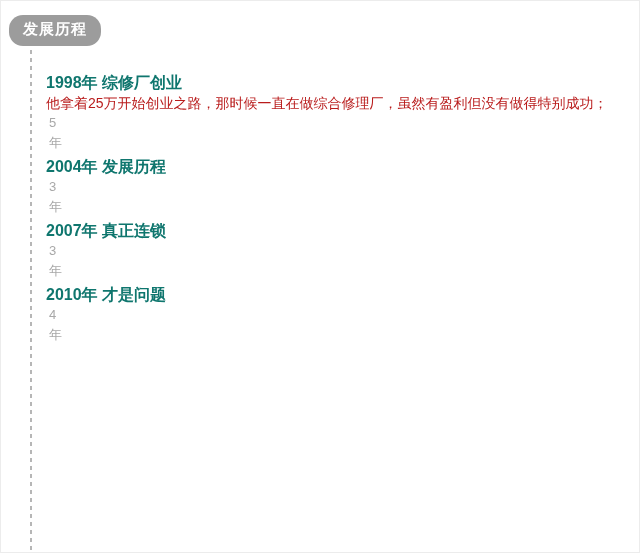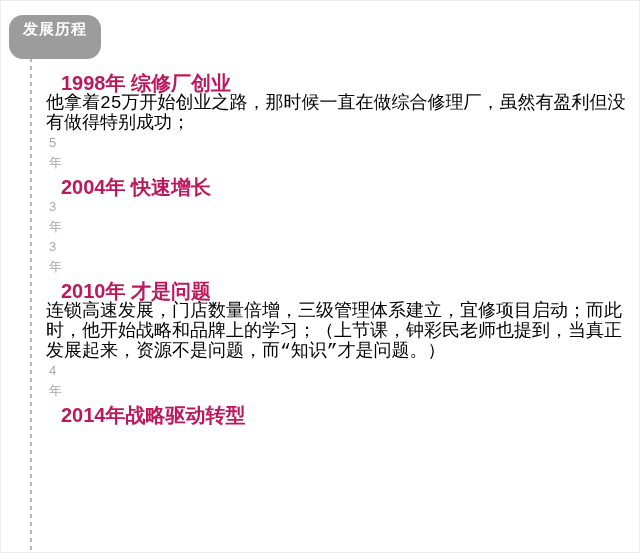--- a/index.html
+++ b/index.html
@@ -14,21 +14,21 @@
     height: 553px;
     box-sizing: border-box;
     background: #ffffff;
     border: 1px solid #ececec;
     overflow: hidden;
   }
   .badge {
     position: absolute;
     left: 8px;
     top: 14px;
-    height: 44px;
+    height: 31px;
     line-height: 28px;
     padding: 0 14px;
     background: #9c9c9c;
     color: #ffffff;
     font-size: 15px;
     font-weight: bold;
     letter-spacing: 1px;
     border-radius: 14px;
     z-index: 2;
   }
@@ -48,31 +48,29 @@
   .content {
     position: absolute;
     left: 45px;
     top: 72px;
     width: 583px;
     z-index: 2;
   }
   .tl-item { margin: 0; }
   .tl-item + .tl-item .tl-title { margin-top: 4px; }
   .tl-title {
-    font-size: 20px;
+    font-size: 16px;
     font-weight: bold;
-    color: #be185d;
+    color: #0f766e;
     line-height: 20px;
-    margin-left: 15px;
   }
   .tl-desc {
-    font-size: 18px;
-    color: #000000;
+    font-size: 14px;
+    color: #b91c1c;
     line-height: 20px;
-    font-family: Liberation Mono, monospace;
   }
   .tl-gap-num, .tl-gap-unit {
     font-size: 13px;
     color: #a8a8a8;
     line-height: 20px;
     padding-left: 3px;
   }
 </style>
 </head>
 <body>
@@ -84,35 +82,34 @@
   <div class="timeline-line"></div>
   <div class="content" id="timeline-items">
   <div class="tl-item">
     <div class="tl-title">1998年 综修厂创业</div>
     <div class="tl-desc">他拿着25万开始创业之路，那时候一直在做综合修理厂，虽然有盈利但没有做得特别成功；</div>
     <div class="tl-gap-num">5</div>
     <div class="tl-gap-unit">年</div>
   </div>
 
   <div class="tl-item">
-    <div class="tl-title">2004年 快速增长</div>
+    <div class="tl-title">2004年 发展历程</div>
     <div class="tl-gap-num">3</div>
     <div class="tl-gap-unit">年</div>
   </div>
 
   <div class="tl-item">
+    <div class="tl-title">2007年 真正连锁</div>
     <div class="tl-gap-num">3</div>
     <div class="tl-gap-unit">年</div>
   </div>
 
   <div class="tl-item">
     <div class="tl-title">2010年 才是问题</div>
-    <div class="tl-desc">连锁高速发展，门店数量倍增，三级管理体系建立，宜修项目启动；而此时，他开始战略和品牌上的学习；（上节课，钟彩民老师也提到，当真正发展起来，资源不是问题，而“知识”才是问题。）</div>
     <div class="tl-gap-num">4</div>
     <div class="tl-gap-unit">年</div>
   </div>
 
   <div class="tl-item">
-    <div class="tl-title">2014年战略驱动转型</div>
 
   </div>
 </div>
 </div>
 
 </body></html>

